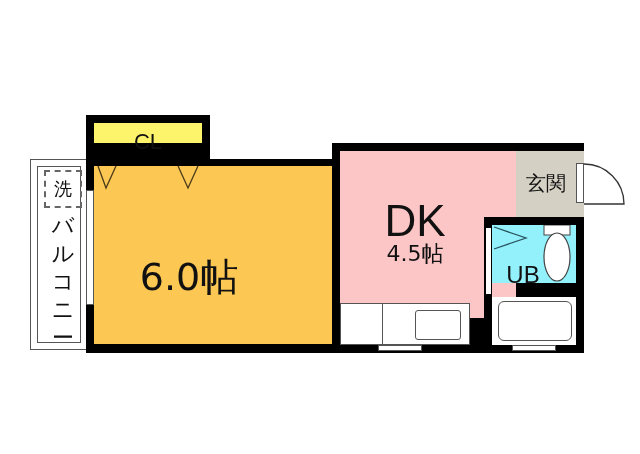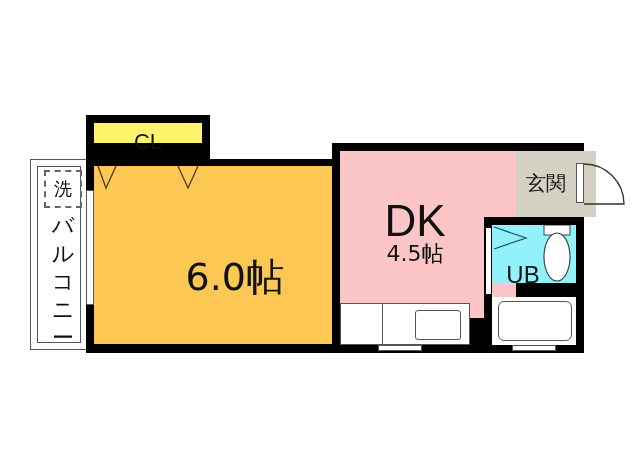--- a/index.html
+++ b/index.html
@@ -27,21 +27,21 @@
 </div>
 
 <div class="abs wall" style="left:86px;top:115px;width:124px;height:52px;"></div>
 <div class="abs" style="left:94px;top:123px;width:108px;height:20px;background:#fdf46c;">
   <span class="label" style="left:0;top:8px;width:108px;font-size:22px;font-family:'Liberation Sans',sans-serif;">CL</span>
 </div>
 <div class="abs" style="left:94px;top:159px;width:108px;height:7px;background:#fff;border-bottom:1px solid #555;"></div>
 
 <div class="abs wall" style="left:86px;top:159px;width:256px;height:194px;"></div>
 <div class="abs" style="left:94px;top:166px;width:238px;height:178px;background:#fcc752;">
-  <span class="label" style="left:0;top:92px;width:190px;font-size:38px;text-align:right;">6.0帖</span>
+  <span class="label" style="left:0;top:92px;width:190px;font-size:38px;">6.0帖</span>
 </div>
 
 <svg class="abs" style="left:94px;top:166px;" width="110" height="26">
   <polyline points="4,0 12,22 22,0" fill="none" stroke="#4a3a1a" stroke-width="1.3"></polyline>
   <polyline points="84,0 94,22 104,0" fill="none" stroke="#4a3a1a" stroke-width="1.3"></polyline>
 </svg>
 
 <div class="abs" style="left:86px;top:190px;width:8px;height:115px;background:#fff;border:1px solid #555;"></div>
 
 <div class="abs" style="left:332px;top:190px;width:8px;height:115px;background:#fff;border:1px solid #555;"></div>
@@ -52,21 +52,21 @@
   <span class="label" style="left:0;top:92px;width:150px;font-size:22px;">4.5帖</span>
 </div>
 
 <div class="abs" style="left:340px;top:303px;width:130px;height:42px;background:#fff;border:1px solid #555;">
   <div class="abs" style="left:41px;top:0;width:1px;height:40px;background:#555;"></div>
   <div class="abs" style="left:74px;top:6px;width:46px;height:30px;border:1px solid #555;border-radius:3px;"></div>
 </div>
 <div class="abs wall" style="left:470px;top:318px;width:14px;height:30px;"></div>
 <div class="abs" style="left:378px;top:345px;width:44px;height:6px;background:#fff;border:1px solid #555;"></div>
 
-<div class="abs" style="left:516px;top:151px;width:80px;height:66px;background:#d4d0c4;">
+<div class="abs" style="left:516px;top:151px;width:68px;height:66px;background:#d4d0c4;">
   <span class="label" style="left:0;top:22px;width:60px;font-size:20px;">玄関</span>
 </div>
 <div class="abs" style="left:576px;top:163px;width:8px;height:40px;background:#fff;border:1px solid #555;"></div>
 <svg class="abs" style="left:584px;top:160px;" width="46" height="46">
   <path d="M0,4 A40,40 0 0 1 40,44 L0,44" fill="none" stroke="#333" stroke-width="1.3"></path>
 </svg>
 
 <div class="abs wall" style="left:484px;top:217px;width:100px;height:8px;"></div>
 <div class="abs wall" style="left:484px;top:217px;width:8px;height:136px;"></div>
 <div class="abs" style="left:486px;top:228px;width:5px;height:66px;background:#fff;"></div>

